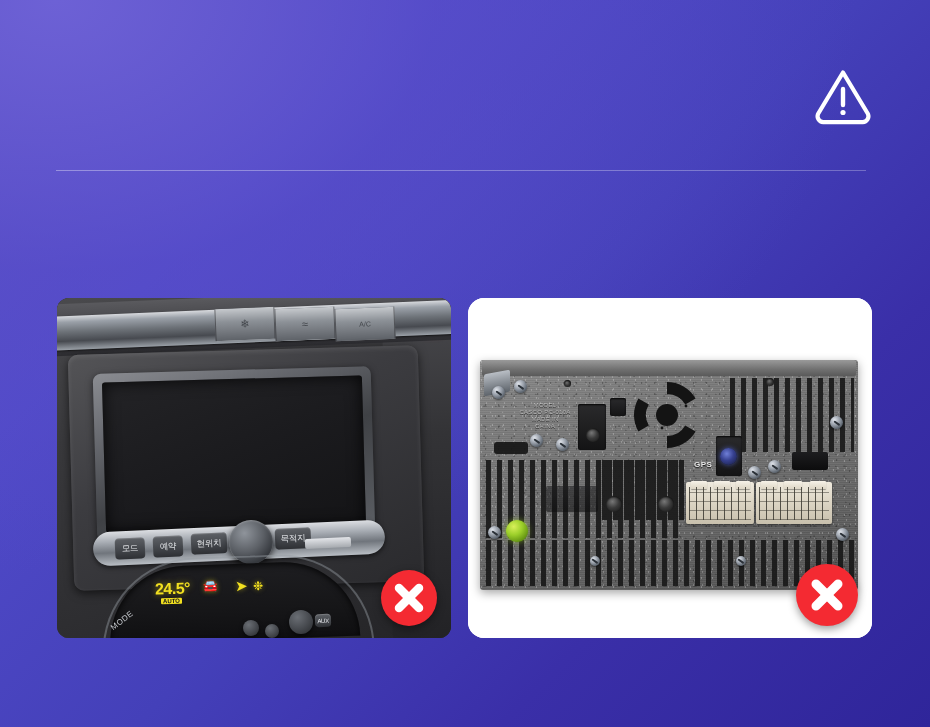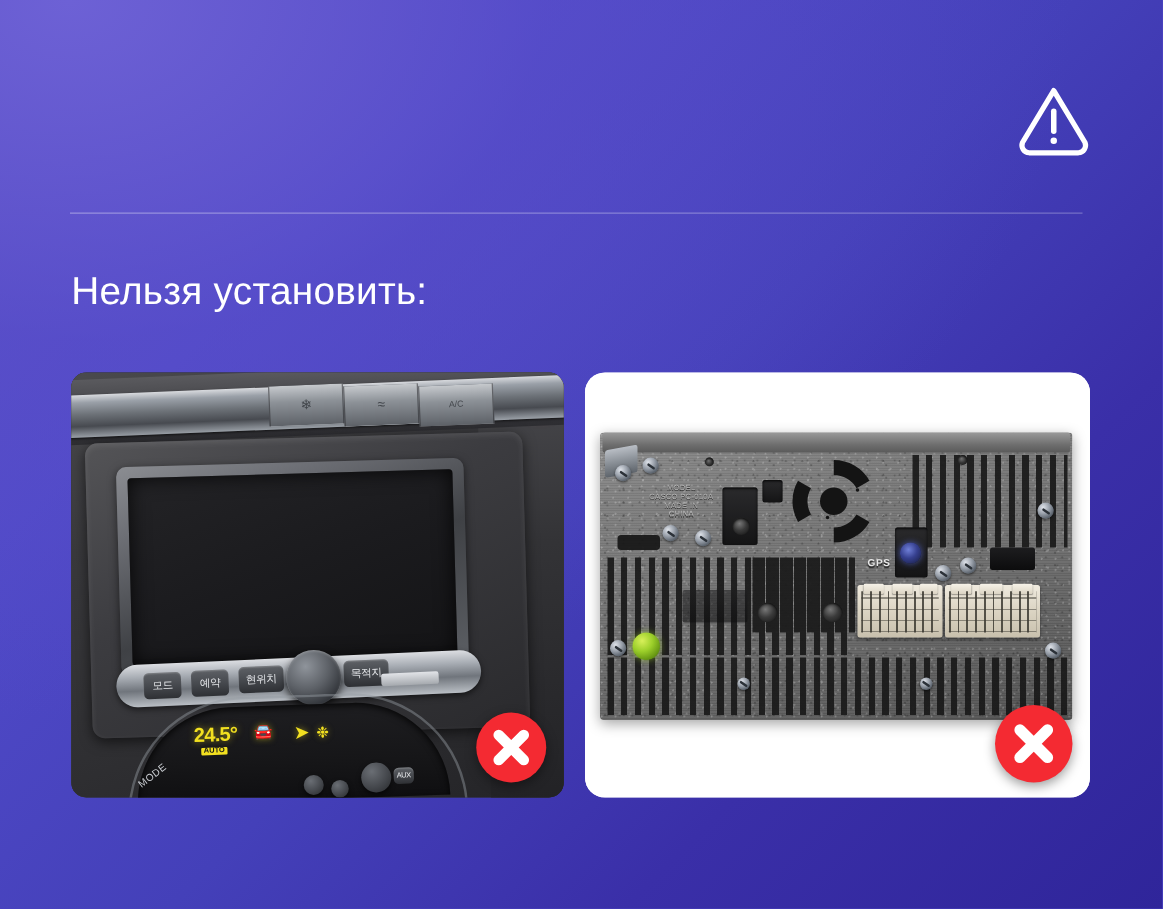--- a/index.html
+++ b/index.html
@@ -158,21 +158,21 @@
   }
   .red-smear{
     position:absolute;right:2px;top:2px;width:44px;height:40px;
     background:radial-gradient(ellipse at 60% 40%,rgba(196,56,56,.85),rgba(120,30,30,0) 72%);
     filter:blur(2px);
   }
 
   
   .unit-wrap{position:absolute;inset:0;background:#ffffff;}
   .unit{
-    position:absolute;left:12px;top:48px;width:378px;height:230px;
+    position:absolute;left:12px;top:62px;width:378px;height:230px;
     background:
       repeating-linear-gradient(0deg,rgba(255,255,255,.035) 0 1px,rgba(0,0,0,.05) 1px 2px),
       linear-gradient(165deg,#8d8d8d 0%,#7d7d7d 22%,#6e6e6e 55%,#5d5d5d 82%,#505050 100%);
     border-radius:3px;
     box-shadow:0 3px 10px rgba(0,0,0,.35);
   }
   .unit-speckle{
     position:absolute;inset:0;border-radius:3px;opacity:.42;
     background-image:
       radial-gradient(circle at 12% 22%,rgba(255,255,255,.6) 0.6px,transparent 1px),
@@ -280,21 +280,20 @@
   <div id="warning-icon">
     <svg viewBox="0 0 62 62" width="62" height="62" aria-hidden="true">
       <path d="M31 8.5 L56 50 a6 6 0 0 1 -5.2 8.2 L11.2 58.2 A6 6 0 0 1 6 50 Z" fill="none" stroke="#ffffff" stroke-width="4.2" stroke-linejoin="round"></path>
       <line x1="31" y1="25" x2="31" y2="41" stroke="#ffffff" stroke-width="4.4" stroke-linecap="round"></line>
       <circle cx="31" cy="48.5" r="2.6" fill="#ffffff"></circle>
     </svg>
   </div>
 
   <div id="divider"></div>
 
-  <div id="subtitle">Нельзя установить:</div>
 
   <div class="photo-card" id="card-left">
     <div class="dash">
       <div class="dash-bg"></div>
 
       <div class="side-panel"></div>
       <div class="red-smear"></div>
 
       <div class="dash-top-strip"></div>
       <div class="dash-chrome-rail"></div>

